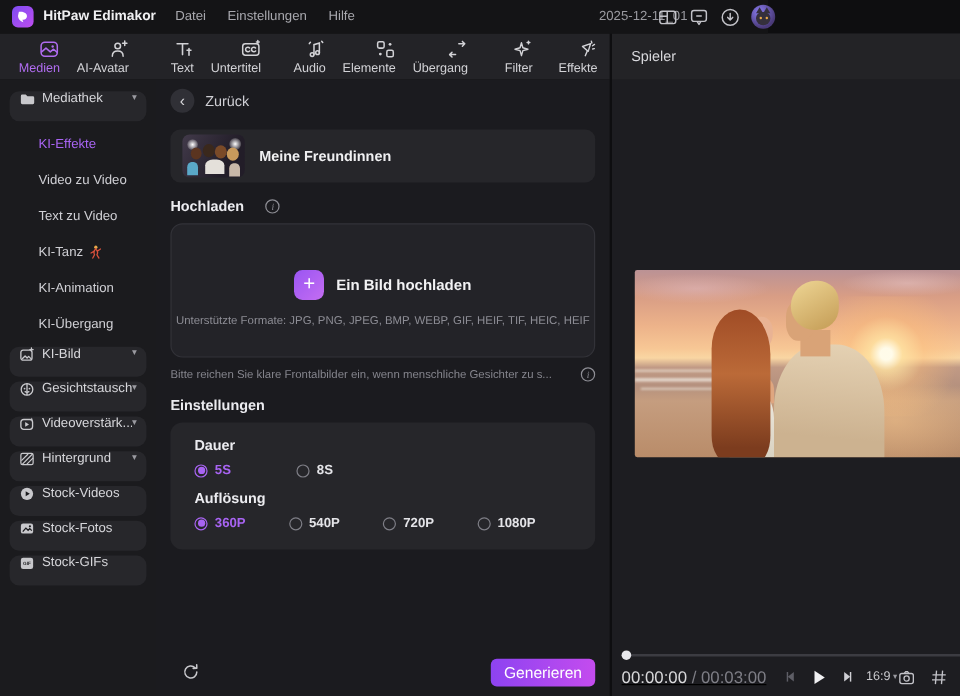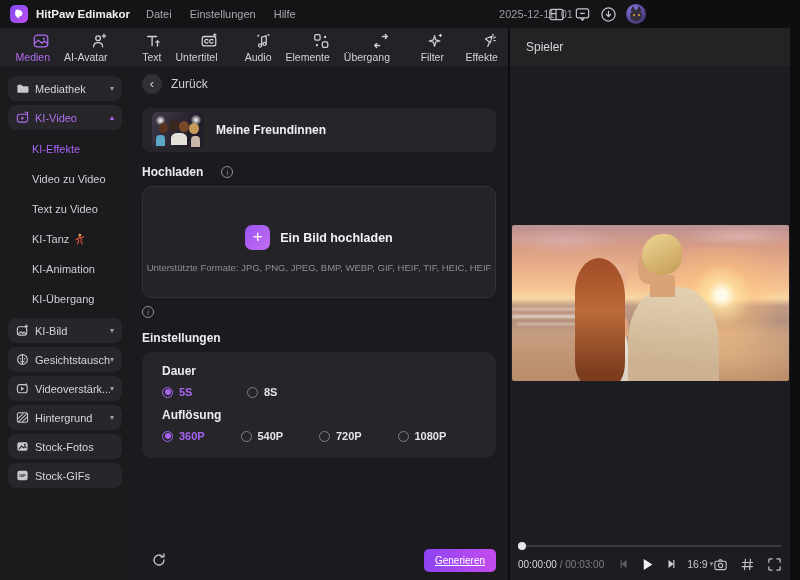--- a/index.html
+++ b/index.html
@@ -35,21 +35,21 @@
             justify-content:space-between; padding:0 10px; border-radius:0 0 0 0; }
   .tab { display:flex; flex-direction:column; align-items:flex-end; gap:1px; color:#d2d2d6; cursor:pointer; min-width:40px; }
   .tab .tlabel { font-size:10.5px; }
   .tab.active { color:#b06cf0; }
   .tab svg { display:block; }
 
   
   .left-body { flex:1; display:flex; min-height:0; }
   .sidebar { width:130px; flex:0 0 130px; background:#1b1b1e; padding-top:10px; overflow:hidden; }
   .side-group { height:25px; margin:0 8px 4px 8px; background:#27272b; border-radius:8px;
-                display:flex; align-items:center; padding:0 8px; color:#d6d6da; font-size:11px; cursor:pointer; }
+                display:flex; padding:0 8px; color:#d6d6da; font-size:11px; cursor:pointer; }
   .side-group .gicon { display:flex; margin-right:6px; color:#c8c8cc; }
   .side-group .glabel { flex:1; white-space:nowrap; overflow:hidden; }
   .side-group .caret { font-size:8px; color:#9a9aa0; }
   .side-group.active { color:#b06cf0; }
   .side-group.active .gicon, .side-group.active .caret { color:#b06cf0; }
   .sub-list { margin:2px 0 4px 0; }
   .side-sub { height:30px; display:flex; align-items:center; padding-left:32px; font-size:11px; color:#cfcfd4; cursor:pointer; }
   .side-sub.active { color:#a864f2; }
   .side-sub .dancer { margin-left:5px; display:flex; }
 
@@ -108,22 +108,22 @@
   .footer-row { height:26px; margin-bottom:7px; display:flex; align-items:center; }
   .credits-pill { height:23px; background:#2e2e33; border-radius:12px; display:flex; align-items:center;
                   padding:0 10px 0 3px; gap:5px; }
   .coin { width:17px; height:17px; border-radius:50%; background:radial-gradient(circle at 35% 30%,#f8c96a,#e8923a);
           color:#fff; font-size:7px; font-weight:bold; display:flex; align-items:center; justify-content:center;
           border:1px solid #c8username7a30; border-color:#c87a30; }
   .credits-used { font-size:11px; color:#a86cf0; font-weight:bold; }
   .credits-sep, .credits-total { font-size:11px; color:#dcdce0; }
   .refresh-btn { margin-left:9px; color:#c8c8cc; display:flex; cursor:pointer; }
   .generate-btn { margin-left:auto; height:23px; padding:0 11px; border:none; border-radius:5px;
-                  background:linear-gradient(90deg,#8d43f1,#c44cee); color:#fff; font-size:10px;
-                  font-family:"Liberation Sans", sans-serif; cursor:pointer;text-decoration:underline; }
+                  background:linear-gradient(90deg,#8d43f1,#c44cee); color:#fff; font-size:13px;
+                  font-family:"Liberation Sans", sans-serif; cursor:pointer; }
 
   
   .player-header { height:38px; flex:0 0 38px; background:#232326; display:flex; align-items:center;
                    padding:0 16px; font-size:12px; color:#d8d8dc; }
   .player-body { flex:1; display:flex; align-items:center; justify-content:center; min-height:0; }
   .beach { width:277px; height:156px; position:relative; overflow:hidden; border-radius:2px;
            background:linear-gradient(180deg,#bb9295 0%,#d89d85 14%,#edb38a 30%,#f7c795 42%,#f9d6a3 47%,
                        #c19a85 52%,#b5917e 62%,#c59d7f 70%,#b98c69 100%); }
   .beach > div { position:absolute; }
   .sunglow { left:46%; top:14%; width:54%; height:64%;
@@ -149,21 +149,21 @@
   .m-neck { left:50%; top:32%; width:9%; height:14%; background:#d9a377; }
   .m-face { left:45.5%; top:16%; width:9%; height:22%; background:#d9a377; border-radius:45% 55% 55% 45%; }
   .m-hair { left:47%; top:6%; width:14.5%; height:26%; background:linear-gradient(150deg,#eed695,#caa45e 85%);
             border-radius:55% 45% 48% 52%; }
 
   .player-controls { flex:0 0 38px; padding:0 8px 4px 8px; display:flex; flex-direction:column; }
   .seek-row { height:12px; display:flex; align-items:center; position:relative; }
   .seek-track { width:100%; height:2px; background:#3c3c42; border-radius:1px; }
   .seek-knob { position:absolute; left:0; top:2px; width:8px; height:8px; border-radius:50%; background:#e8e8ec; }
   .ctrl-row { height:24px; display:flex; align-items:center; }
-  .time { font-size:10px; white-space:nowrap; }
+  .time { font-size:14px; white-space:nowrap;text-decoration:underline; }
   .time .cur { color:#d8d8da; } .time .sep,.time .tot { color:#7e7e86; }
   .transport { display:flex; align-items:center; gap:10px; margin-left:14px; }
   .tbtn { display:flex; align-items:center; cursor:pointer; }
   .aspect { margin-left:10px; font-size:10.5px; color:#c8c8cc; display:flex; align-items:center; gap:2px; cursor:pointer; }
   .aspect .car { font-size:7px; color:#9a9aa0; }
   .view-icons { margin-left:auto; display:flex; align-items:center; gap:12px; color:#c2c2c8; }
   .view-icons span { display:flex; cursor:pointer; }
 </style>
 </head>
 <body>
@@ -312,31 +312,20 @@
         <aside class="sidebar">
           <div class="side-group">
             <span class="gicon">
                 <svg width="13" height="13" viewBox="0 0 14 14">
                   <path d="M1.5 4.2 a1.3 1.3 0 0 1 1.3 -1.3 h3 l1.6 1.6 h4.8 a1.3 1.3 0 0 1 1.3 1.3 v4.5 a1.3 1.3 0 0 1 -1.3 1.3 H2.8 a1.3 1.3 0 0 1 -1.3 -1.3 Z" fill="currentColor"></path>
                 </svg>
               </span>
             <span class="glabel">Mediathek</span>
             <span class="caret">▾</span>
           </div>
-          <div class="side-group active">
-            <span class="gicon">
-                <svg width="13" height="13" viewBox="0 0 14 14" fill="none" stroke="currentColor" stroke-width="1.2" stroke-linecap="round" stroke-linejoin="round">
-                  <rect x="1.5" y="3.5" width="11" height="8.5" rx="2"></rect>
-                  <path d="M5.8 5.9 L9 7.75 L5.8 9.6 Z" fill="currentColor" stroke="none"></path>
-                  <path d="M10 1.4 h2.4 v2.4"></path>
-                </svg>
-              </span>
-            <span class="glabel">KI-Video</span>
-            <span class="caret">▴</span>
-          </div>
           <div class="sub-list">
             <div class="side-sub active">
                 <span>KI-Effekte</span>
               </div>
             <div class="side-sub">
                 <span>Video zu Video</span>
               </div>
             <div class="side-sub">
                 <span>Text zu Video</span>
               </div>
@@ -397,20 +386,29 @@
                   <rect x="1.5" y="2" width="11" height="10" rx="1.5"></rect>
                   <path d="M2 8.5 L8 2.5 M2.5 12 L12 2.5 M6.5 12 L12.5 6"></path>
                 </svg>
               </span>
             <span class="glabel">Hintergrund</span>
             <span class="caret">▾</span>
           </div>
           <div class="side-group">
             <span class="gicon">
                 <svg width="13" height="13" viewBox="0 0 14 14">
+                  <circle cx="7" cy="7" r="5.5" fill="currentColor"></circle>
+                  <path d="M5.8 4.7 L9.5 7 L5.8 9.3 Z" fill="#1b1b1e"></path>
+                </svg>
+              </span>
+            <span class="glabel">Stock-Videos</span>
+          </div>
+          <div class="side-group">
+            <span class="gicon">
+                <svg width="13" height="13" viewBox="0 0 14 14">
                   <rect x="1.5" y="2.5" width="11" height="9" rx="2" fill="currentColor"></rect>
                   <path d="M3.2 9.8 L6 6.5 l2 2 1.5-1.5 1.8 1.8" stroke="#1b1b1e" stroke-width="1.1" fill="none"></path>
                   <circle cx="9.6" cy="5" r="1" fill="#1b1b1e"></circle>
                 </svg>
               </span>
             <span class="glabel">Stock-Fotos</span>
           </div>
           <div class="side-group">
             <span class="gicon">
                 <svg width="13" height="13" viewBox="0 0 14 14">
@@ -452,20 +450,21 @@
 
           <div class="upload-box">
             <div class="upload-main">
               <span class="plus-btn">+</span>
               <span class="upload-label">Ein Bild hochladen</span>
             </div>
             <span class="formats">Unterstützte Formate: JPG, PNG, JPEG, BMP, WEBP, GIF, HEIF, TIF, HEIC, HEIF</span>
           </div>
 
           <div class="note-row">
+            <span class="note-text">Bitte reichen Sie klare Frontalbilder ein, wenn menschliche Gesichter zu s...</span>
             <span class="info-circle">i</span>
           </div>
 
           <div class="section-row mt13">
             <span class="section-label">Einstellungen</span>
           </div>
 
           <div class="settings-card">
             <div class="group-label">Dauer</div>
             <div class="radio-row">

